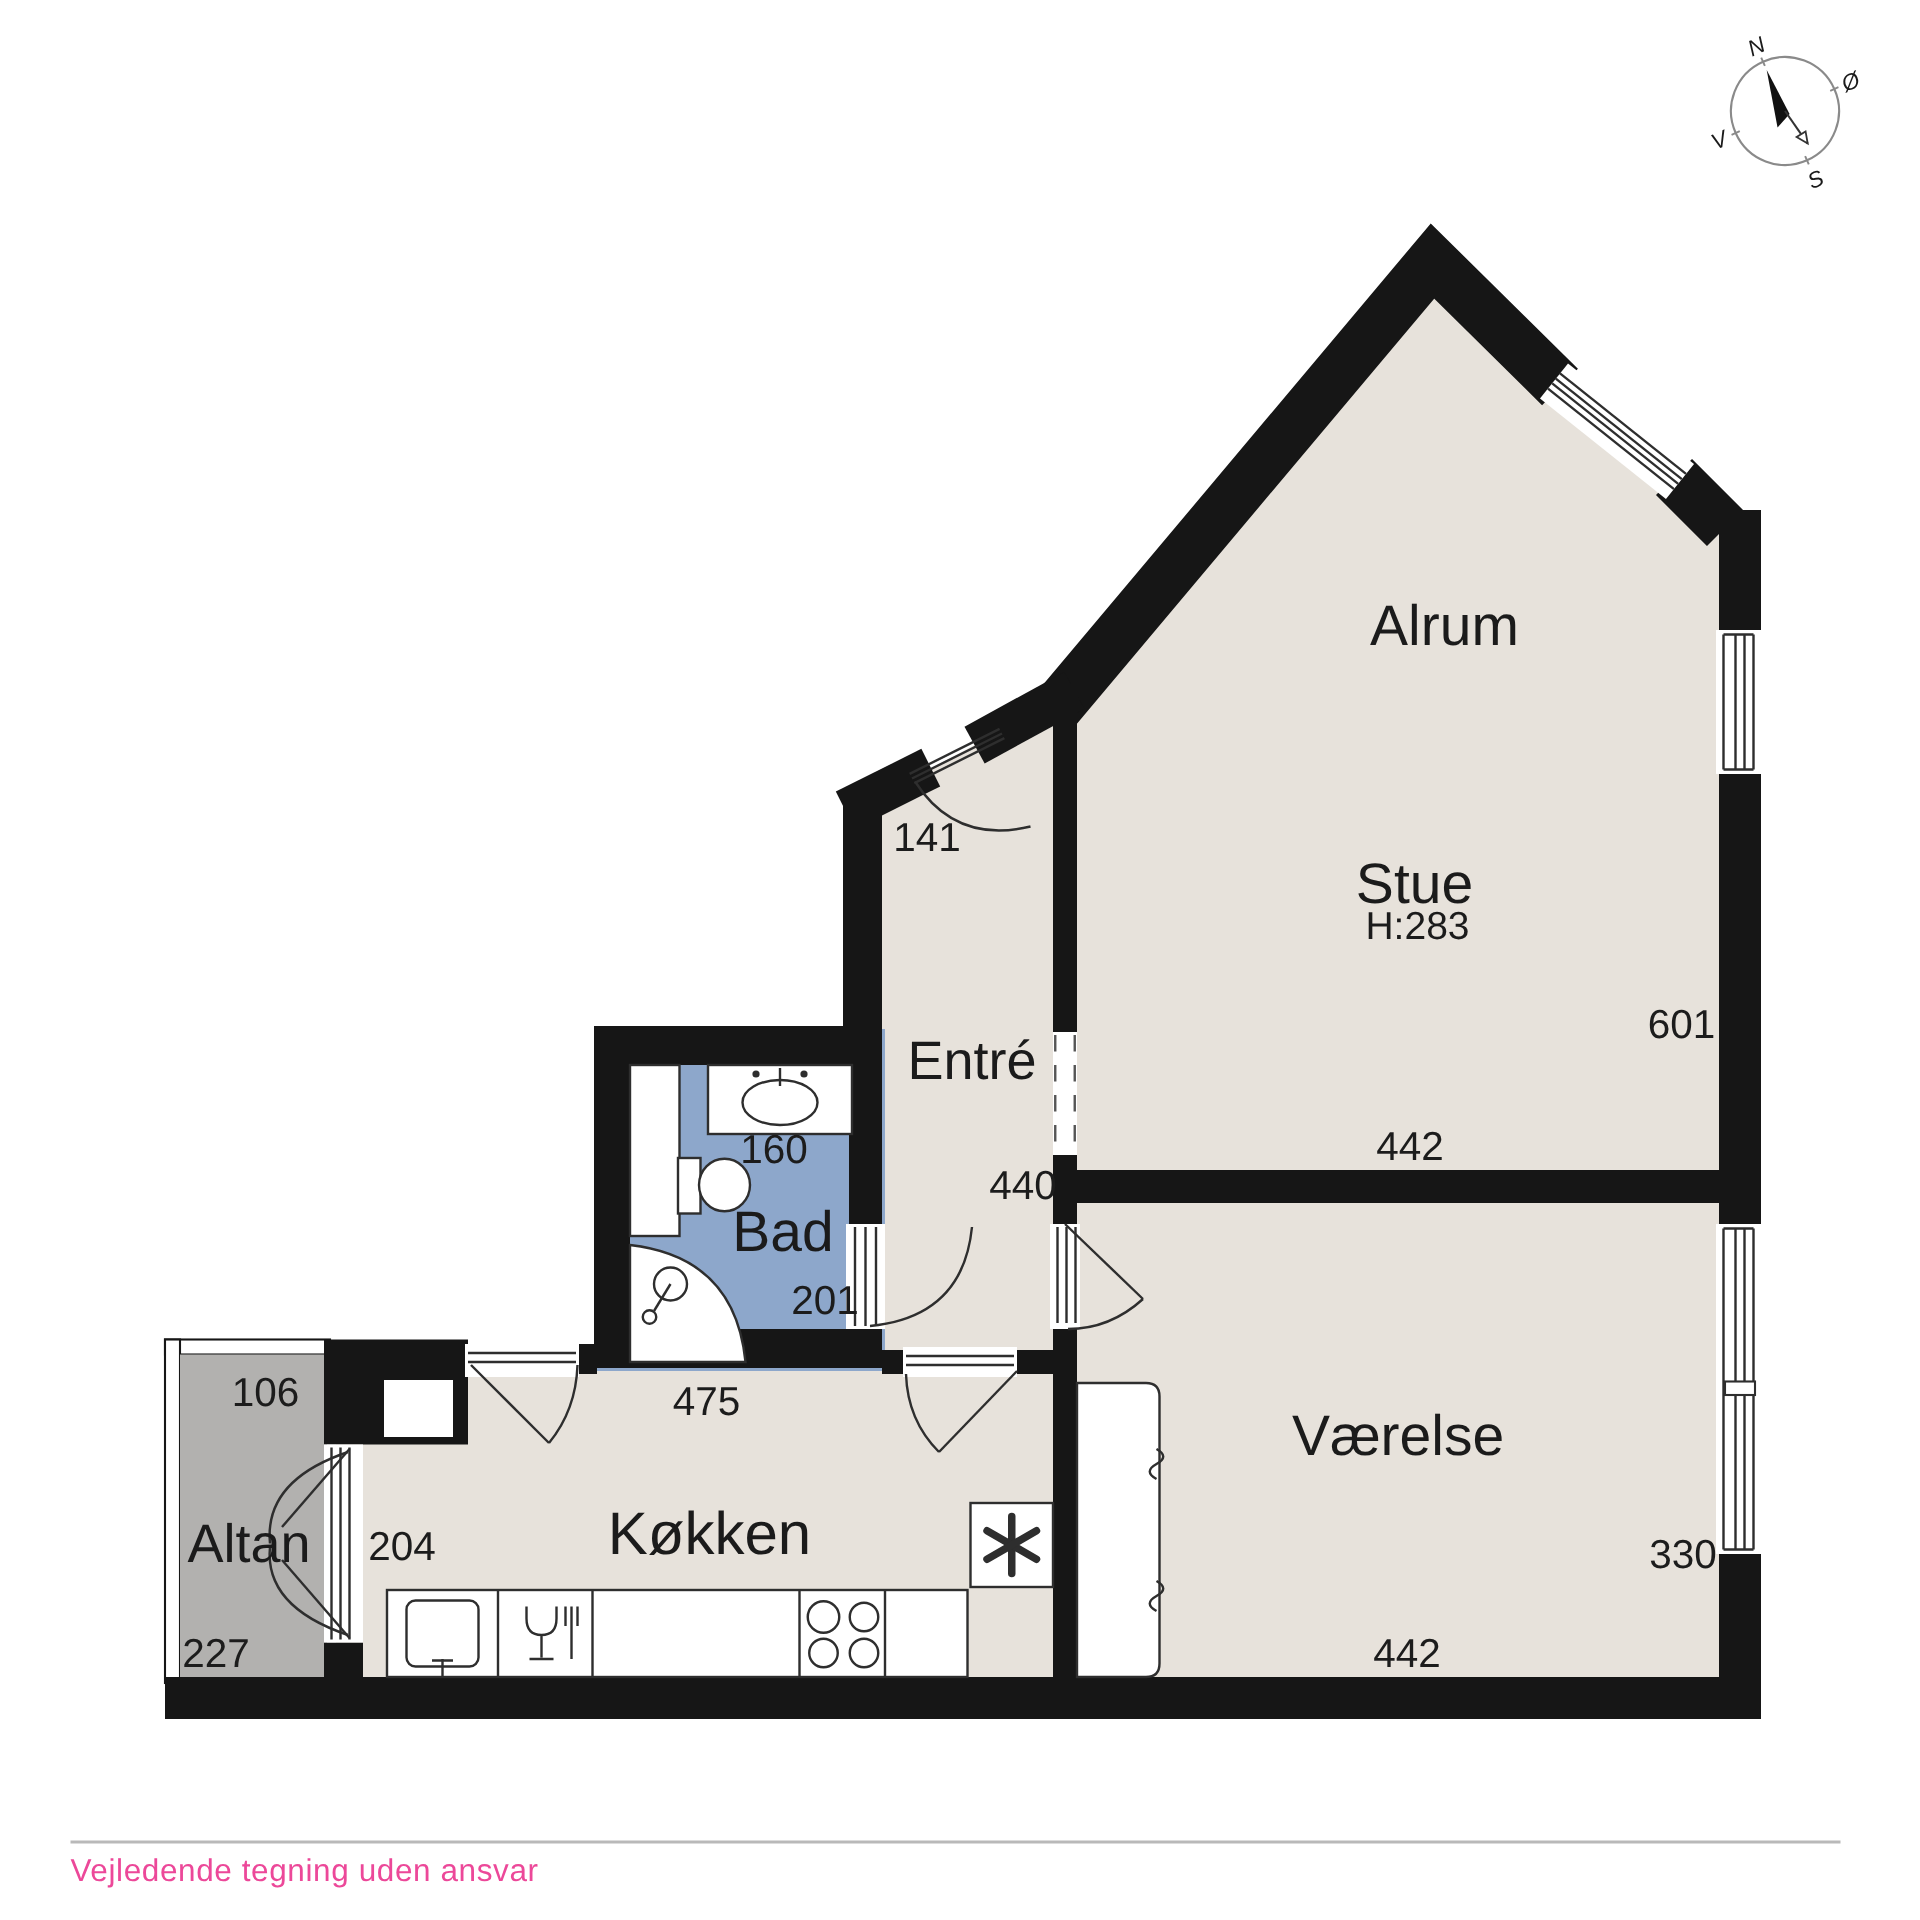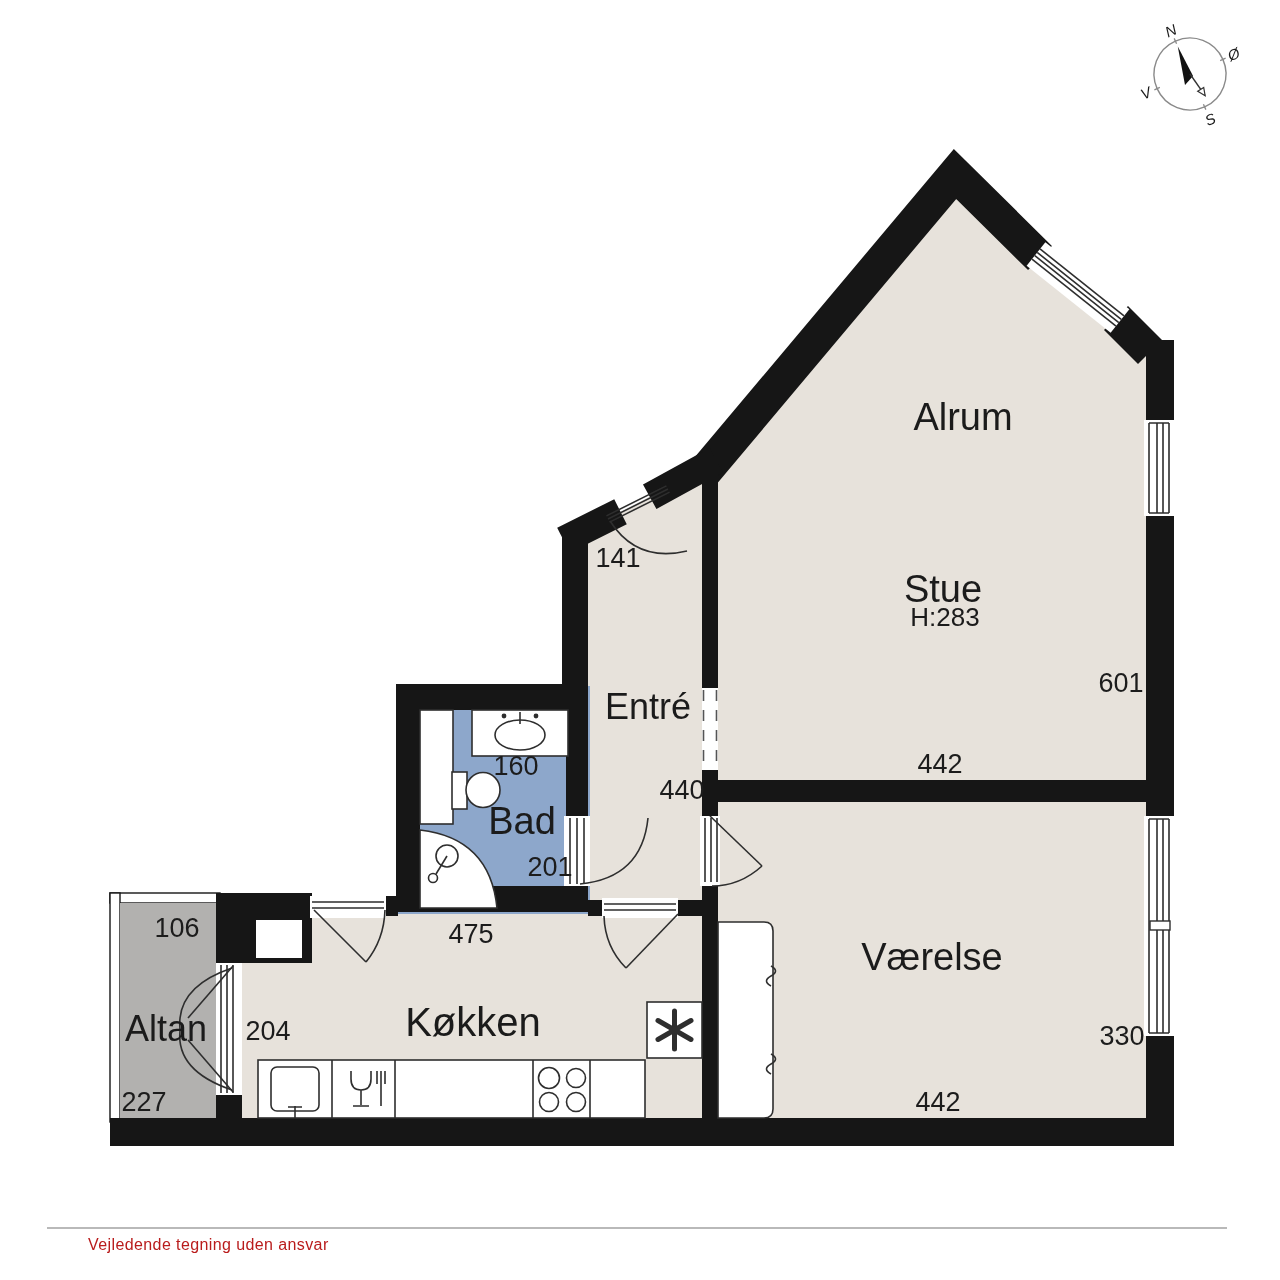--- a/index.html
+++ b/index.html
@@ -10,21 +10,21 @@
   .room-label.small{font-size:36px;}
   .room-label.big{font-size:40px;}
   .sub-label{font:26px "Liberation Sans",sans-serif;fill:#1b1b1b;text-anchor:middle;}
   .dim{font:27px "Liberation Sans",sans-serif;fill:#1c1c1c;text-anchor:middle;}
   .compass-letter{font:italic 15px "Liberation Sans",sans-serif;fill:#1a1a1a;text-anchor:middle;}
   .wall{fill:#161616;}
   .wline{stroke:#161616;fill:none;}
   .thin{stroke:#2e2e2e;stroke-width:1.6;fill:none;}
   .fixture{fill:#ffffff;stroke:#2e2e2e;stroke-width:1.6;}
   #footer-line{position:absolute;left:47px;top:1227px;width:1180px;height:2px;background:#b9b9b9;}
-  #footer-text{position:absolute;left:47px;top:1236px;font-size:16px;color:#b91c1c;letter-spacing:.4px;margin-left:41px;}
+  #footer-text{position:absolute;left:47px;top:1236px;font-size:21px;color:#ec4899;letter-spacing:.4px;}
 </style>
 </head>
 <body>
 
 <div id="stage">
 <svg width="1280" height="1280" viewBox="0 0 1280 1280">
 
   <g>
     <polygon fill="#e7e2db" points="962,172 1160,352 1160,1133 224,1133 224,903 402,903 402,697 572,697 572,537 608,519 666,488 706,468"></polygon>
     <rect x="398" y="686" width="192" height="228" fill="#8da7cb"></rect>

